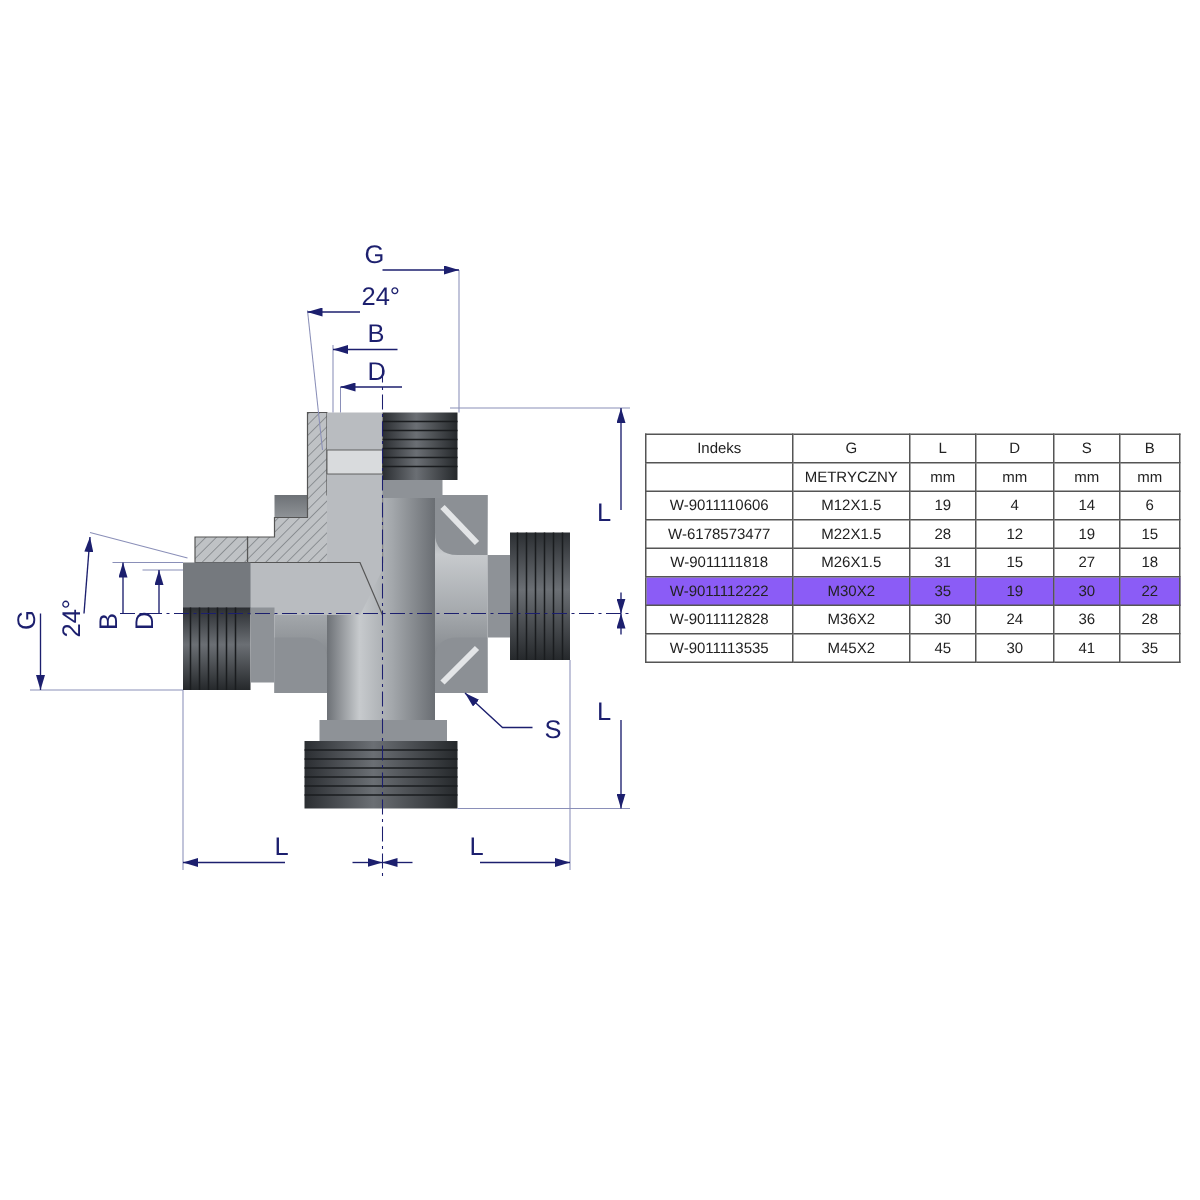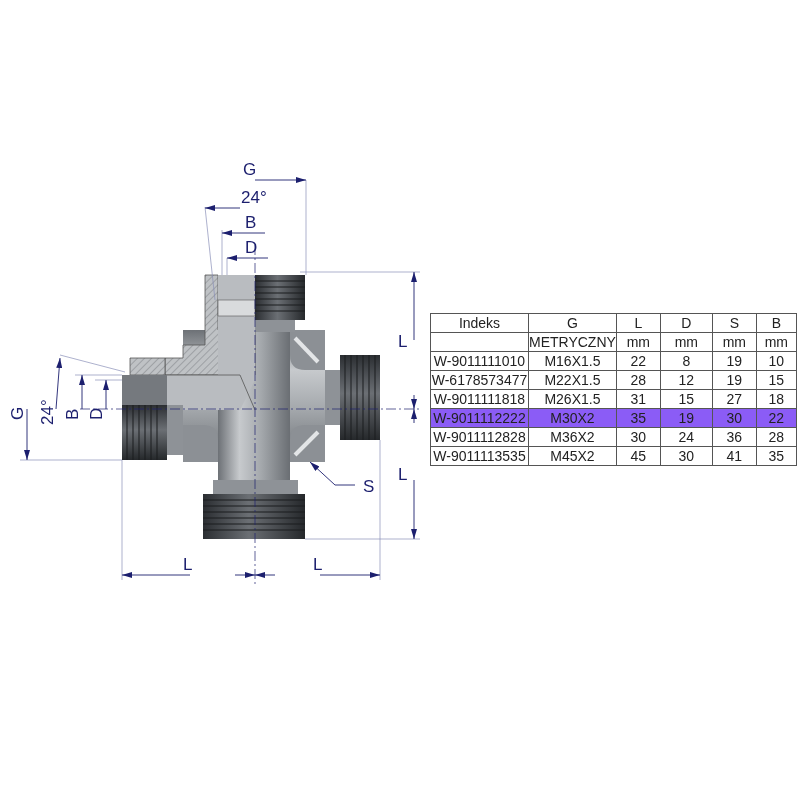--- a/index.html
+++ b/index.html
@@ -1,21 +1,21 @@
 <!DOCTYPE html>
 <html><head>
 <meta charset="utf-8">
 <style>
   html, body { margin: 0; padding: 0; background: #ffffff; }
   body { width: 800px; height: 800px; position: relative; overflow: hidden;
          font-family: "Liberation Sans", sans-serif; }
   #drawing { position: absolute; left: 0; top: 0; width: 800px; height: 800px; }
   .dimtxt { font-family: "Liberation Sans", sans-serif; fill: #1c1f6e; font-size: 17px; }
   #spec-table { position: absolute; left: 430px; top: 289px; border-collapse: collapse;
-                font-family: "Liberation Sans", sans-serif; font-size: 14px; color: #222; margin-top: 24px; }
+                font-family: "Liberation Sans", sans-serif; font-size: 10px; color: #222; }
   #spec-table td { border: 1px solid #555; height: 18px; padding: 0; text-align: center; }
   #spec-table col.c0 { width: 98px; }
   #spec-table col.c1 { width: 78px; }
   #spec-table col.c2 { width: 44px; }
   #spec-table col.c3 { width: 52px; }
   #spec-table col.c4 { width: 44px; }
   #spec-table col.c5 { width: 40px; }
   #spec-table tr.hl td { background: #8b5cf6; }
 </style>
 </head>
@@ -201,27 +201,27 @@
       <td>B</td>
     </tr>
     <tr>
       <td></td>
       <td>METRYCZNY</td>
       <td>mm</td>
       <td>mm</td>
       <td>mm</td>
       <td>mm</td>
     </tr>
-      <tr>
-        <td>W-9011111010</td>
-        <td>M16X1.5</td>
-        <td>22</td>
-        <td>8</td>
+  <tr>
+        <td>W-9011110606</td>
+        <td>M12X1.5</td>
         <td>19</td>
-        <td>10</td>
+        <td>4</td>
+        <td>14</td>
+        <td>6</td>
       </tr>
       <tr>
         <td>W-6178573477</td>
         <td>M22X1.5</td>
         <td>28</td>
         <td>12</td>
         <td>19</td>
         <td>15</td>
       </tr>
       <tr>

